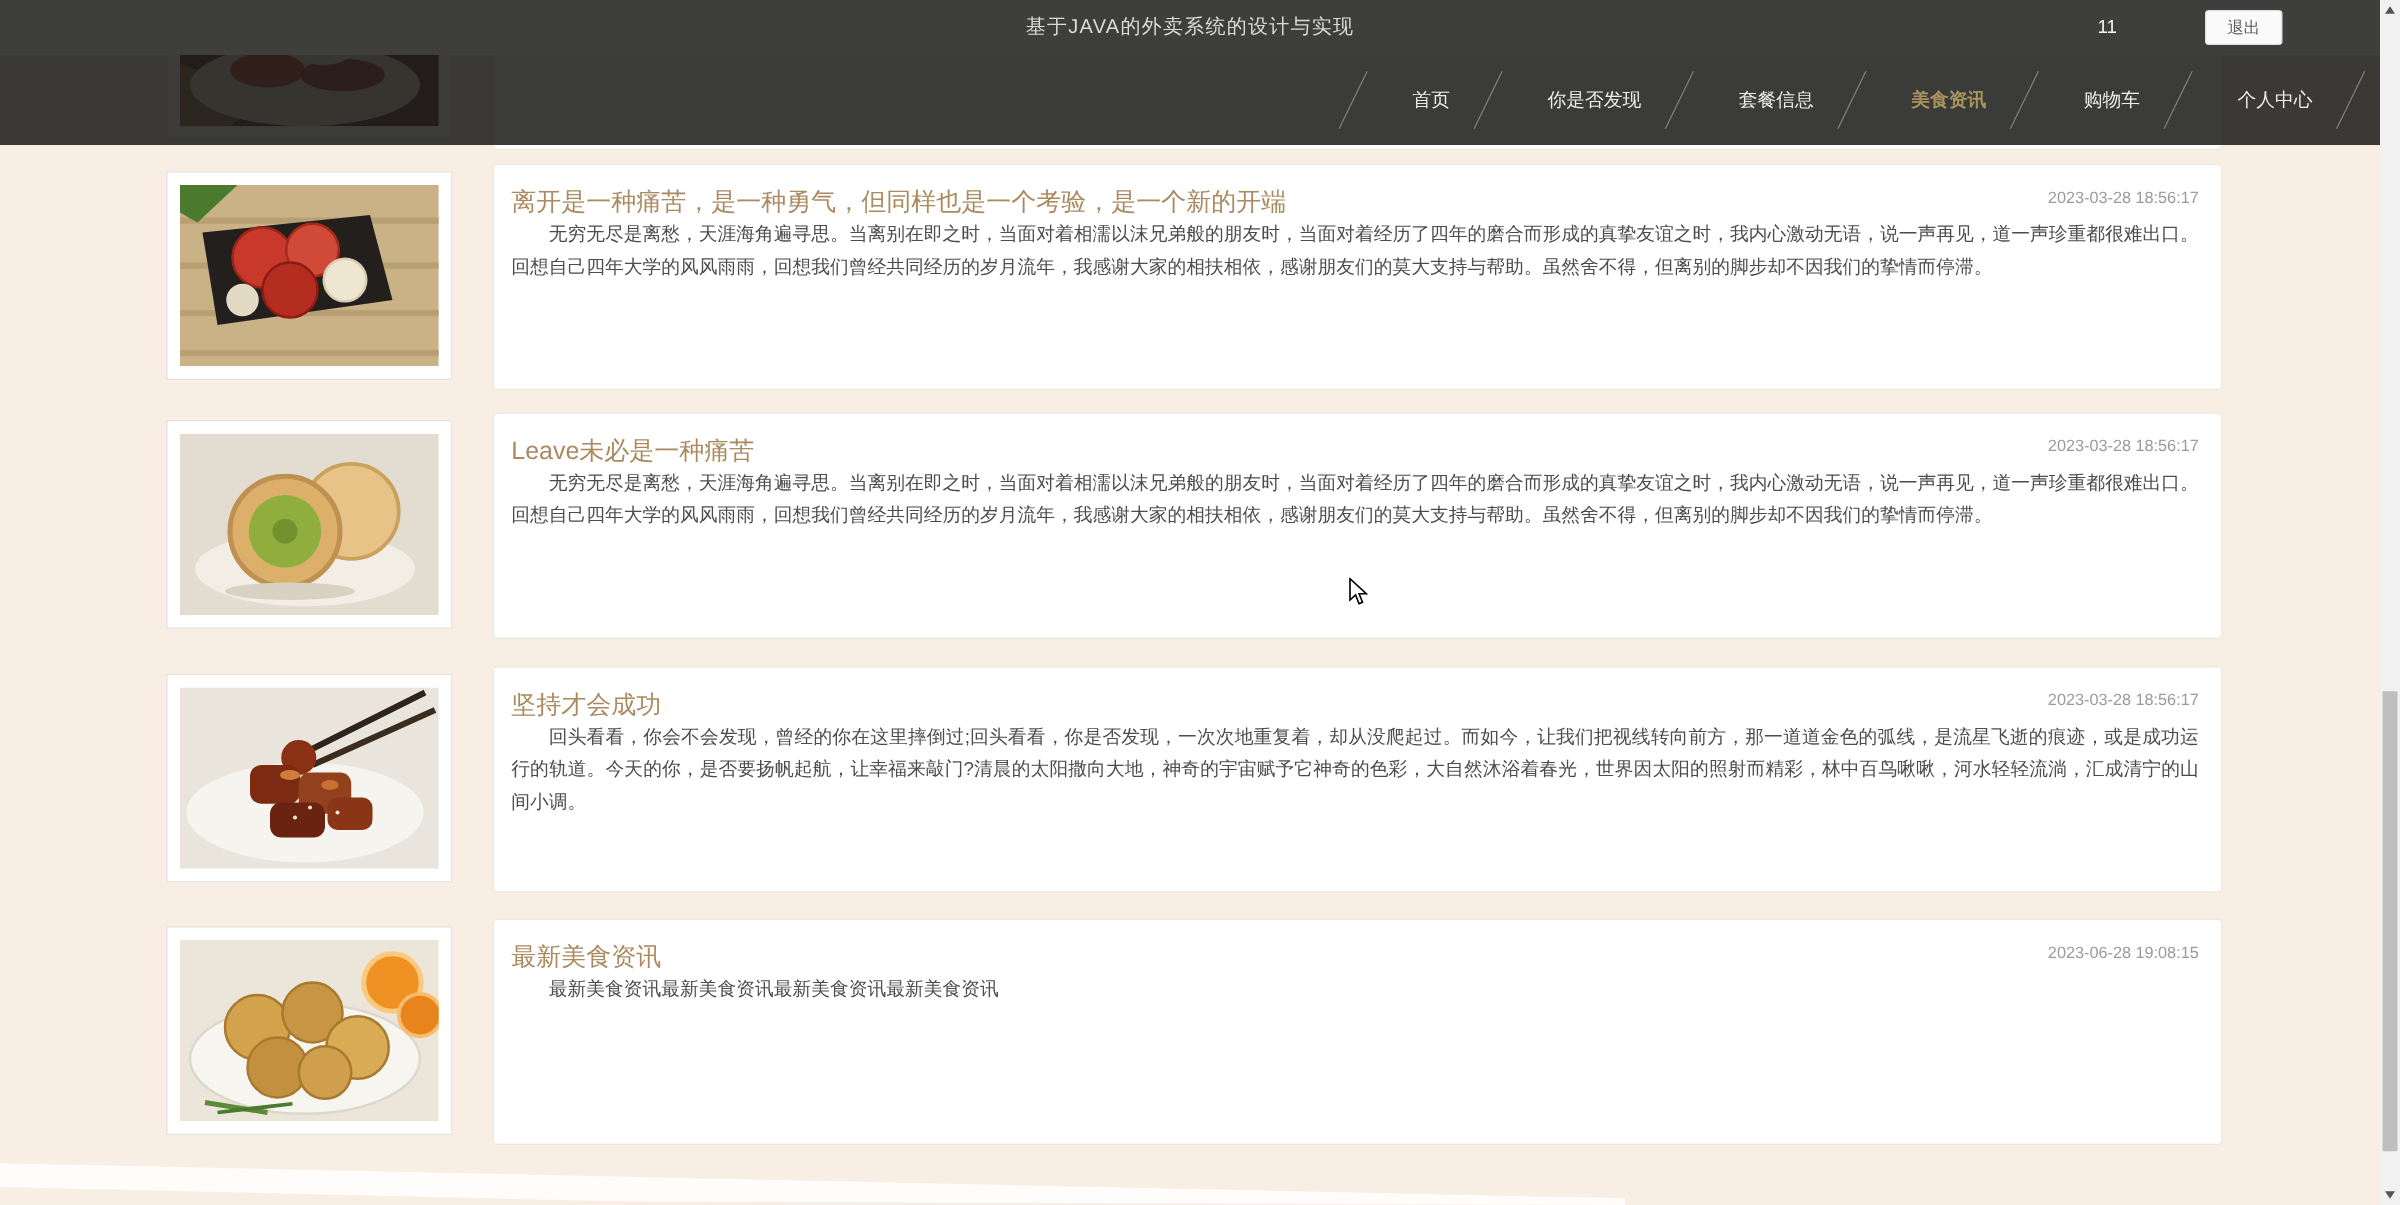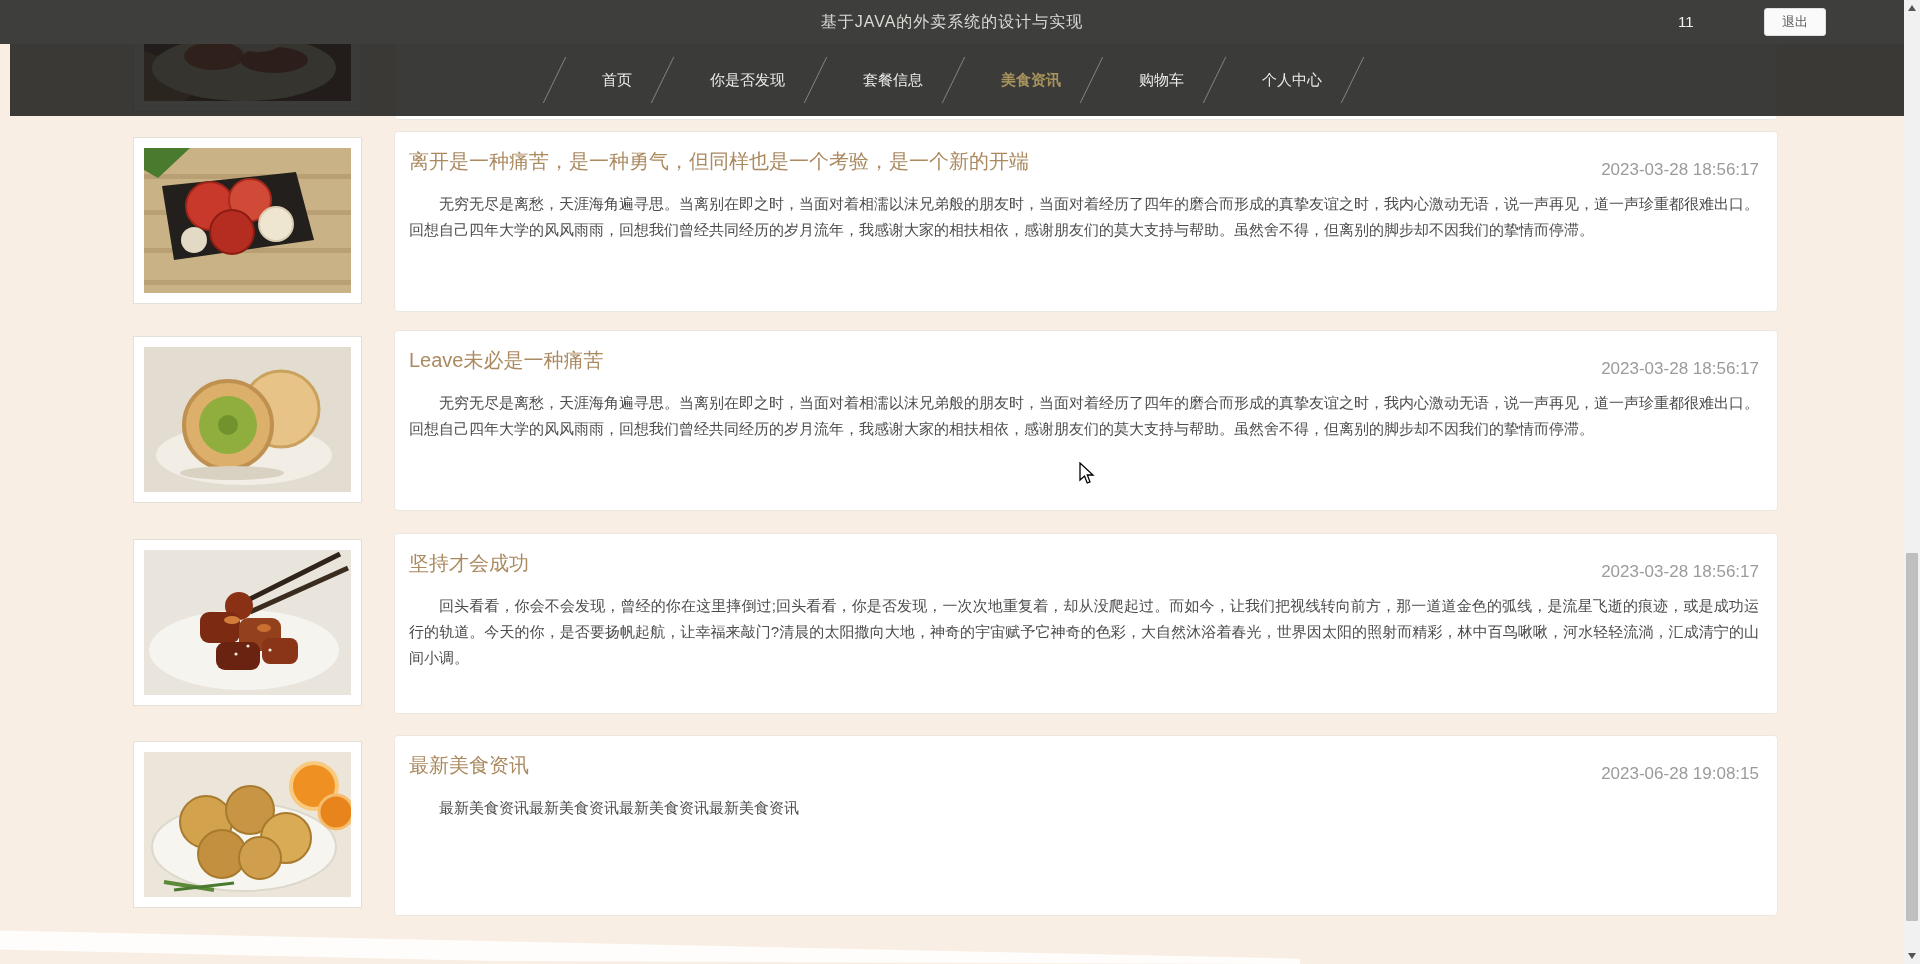--- a/index.html
+++ b/index.html
@@ -28,23 +28,23 @@
   }
   .logout-btn {
     position:absolute; left:1764px; top:8px; width:62px; height:28px;
     background:#fafafa; border:1px solid #e0e0e0; border-radius:3px;
     color:#5a5a5a; font-size:13px; text-align:center; line-height:26px;
     cursor:pointer;
   }
 
   
   .app-nav {
-    position:absolute; top:44px; left:10px; width:1904px; height:72px;
+    position:absolute; top:44px; left:0; width:1904px; height:72px;
     background:rgba(30,30,28,0.87); z-index:20;
-    display:flex; align-items:center; justify-content:center;
+    display:flex; align-items:center; justify-content:flex-end;
   }
   .nav-inner { display:flex; align-items:center; }
   .nav-item {
     color:#ececec; font-size:15px; padding:0 24px; cursor:pointer;
     white-space:nowrap;
   }
   .nav-item.active { color:#a8935c;font-weight:bold; }
   .nav-slash {
     width:18px; height:46px; border-left:1px solid rgba(195,195,195,0.55);
     transform:skewX(-26deg); margin:0 6px;
@@ -60,23 +60,23 @@
   .thumb svg { display:block; width:207px; height:145px; }
   .card {
     position:absolute; left:261px; top:0; width:1384px; height:181px;
     background:#fff; border:1px solid #ece8e1; border-radius:4px;
   }
   .card-head {
     display:flex; justify-content:space-between; align-items:flex-start;
     padding:16px 18px 0 14px;
   }
   .article-title { color:#ab8a60; font-size:20px; cursor:pointer; }
-  .article-date { color:#9b9b9b; font-size:17px; margin-top:12px; white-space:nowrap; }
+  .article-date { color:#9b9b9b; font-size:13px; margin-top:2px; white-space:nowrap; }
   .article-text {
-    margin:11px 18px 0 14px; text-indent:2em;
+    margin:0 18px 0 14px; text-indent:2em;
     font-size:15px; line-height:26px; color:#4c4c4c; text-align:justify;
   }
 
   
   .swoosh {
     position:absolute; left:0; top:926px; width:1300px; height:38px; z-index:3;
     background:#fefdfb;
     clip-path:polygon(0 12%, 100% 86%, 100% 100%, 38% 92%, 0 62%);
   }
 

